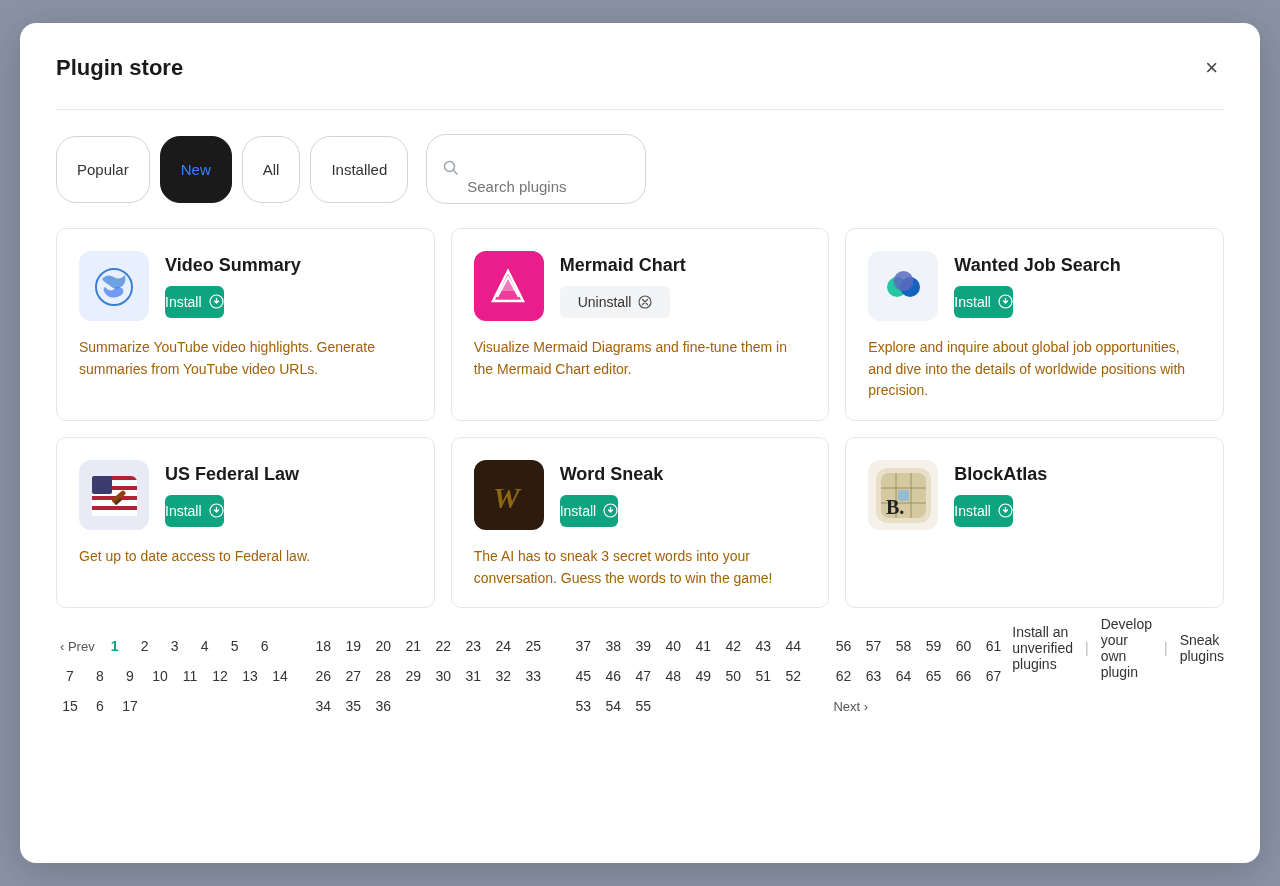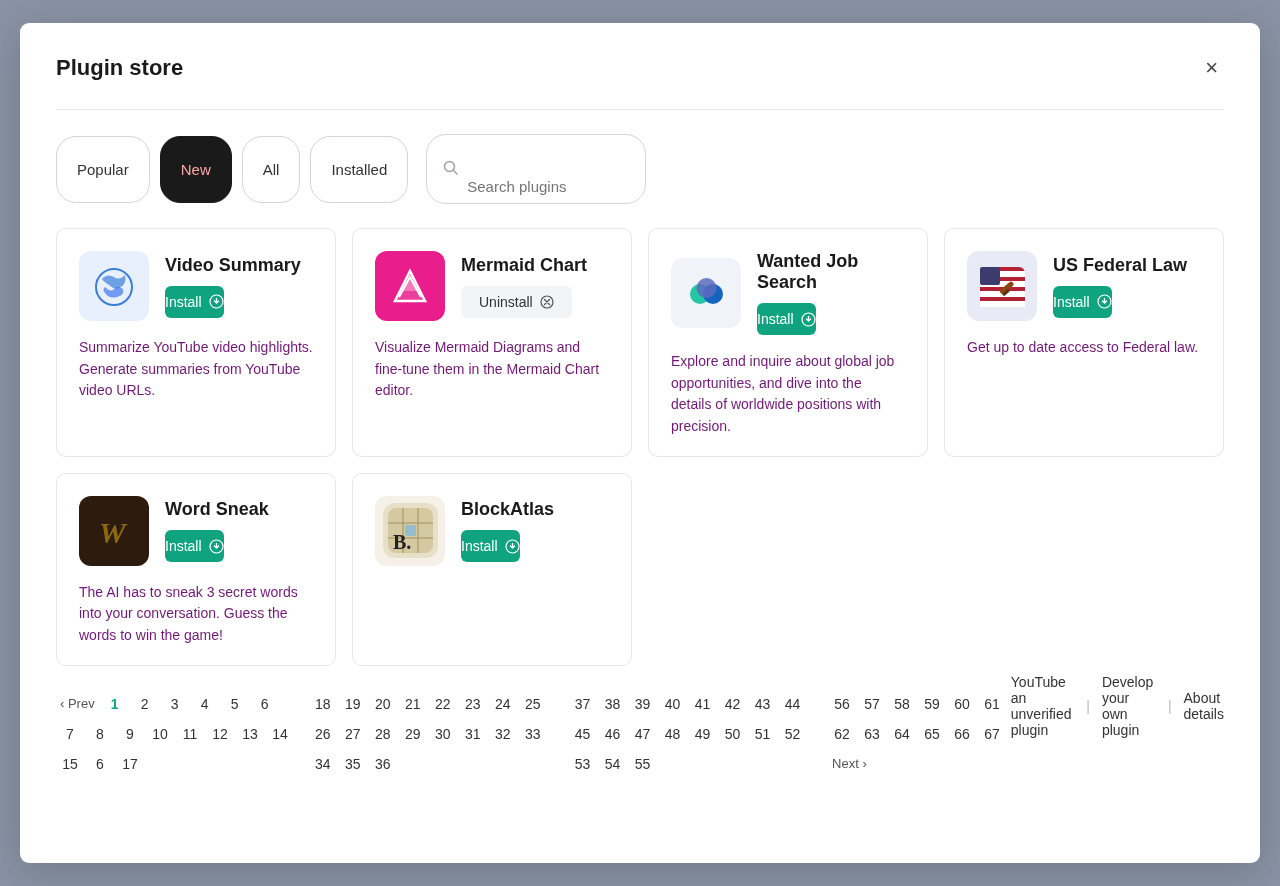--- a/index.html
+++ b/index.html
@@ -15,21 +15,21 @@
     .modal-overlay {
       position: fixed;
       inset: 0;
       background: rgba(100,110,130,0.5);
       display: flex;
       align-items: center;
       justify-content: center;
     }
     .modal {
       background: #fff;
-      border-radius: 9px;
+      border-radius: 16px;
       width: 1240px;
       min-height: 840px;
       padding: 32px 36px 28px 36px;
       position: relative;
       box-shadow: 0 8px 40px rgba(0,0,0,0.18);
     }
     .modal-header {
       display: flex;
       align-items: center;
       justify-content: space-between;
@@ -64,21 +64,21 @@
       border: 1px solid #d1d5db;
       border-radius: 20px;
       padding: 24px 20px;
       background: #fff;
       font-size: 15px;
       cursor: pointer;
       color: #333;
     }
     .filter-btn.active {
       background: #1a1a1a;
-      color: #fca5a5;
+      color: #3b82f6;
       border-color: #1a1a1a;
     }
     .search-box {
       display: flex;
       align-items: center;
       border: 1px solid #d1d5db;
       border-radius: 20px;
       padding: 8px 16px;
       gap: 8px;
       margin-left: 8px;
@@ -92,21 +92,21 @@
       border: none;
       outline: none;
       font-size: 15px;
       color: #9ca3af;
       background: transparent;
       width: 160px;
       margin-top: 35px;
     }
     .plugins-grid {
       display: grid;
-      grid-template-columns: 1fr 1fr 1fr 1fr;
+      grid-template-columns: 1fr 1fr 1fr;
       gap: 16px;
       margin-bottom: 24px;
     }
     .plugin-card {
       border: 1px solid #e5e7eb;
       border-radius: 10px;
       padding: 22px 22px 18px 22px;
       display: flex;
       flex-direction: column;
       gap: 0;
@@ -158,21 +158,21 @@
       font-weight: 500;
       cursor: pointer;
       display: flex;
       align-items: center;
       gap: 7px;
       width: fit-content;
       justify-content: flex-end;
     }
     .plugin-desc {
       font-size: 14px;
-      color: #701a75;
+      color: #a16207;
       line-height: 1.55;
       margin-top: 2px;
     }
     .pagination-row {
       display: flex;
       align-items: center;
       gap: 2px;
       flex-wrap: wrap;
     }
     .page-btn {
@@ -497,23 +497,23 @@
           <button class="page-btn">61</button>
           <button class="page-btn">62</button>
           <button class="page-btn">63</button>
           <button class="page-btn">64</button>
           <button class="page-btn">65</button>
           <button class="page-btn">66</button>
           <button class="page-btn">67</button>
           <button class="page-btn prev-next">Next ›</button>
         </div>
         <div class="footer-links">
-          <span class="footer-link">YouTube an unverified plugin</span>
+          <span class="footer-link">Install an unverified plugins</span>
           <span class="footer-sep">|</span>
           <span class="footer-link">Develop your own plugin</span>
           <span class="footer-sep">|</span>
-          <span class="footer-link">About details</span>
+          <span class="footer-link">Sneak plugins</span>
         </div>
       </div>
     </div>
 
   </div>
 </div>
 
 </body></html>

